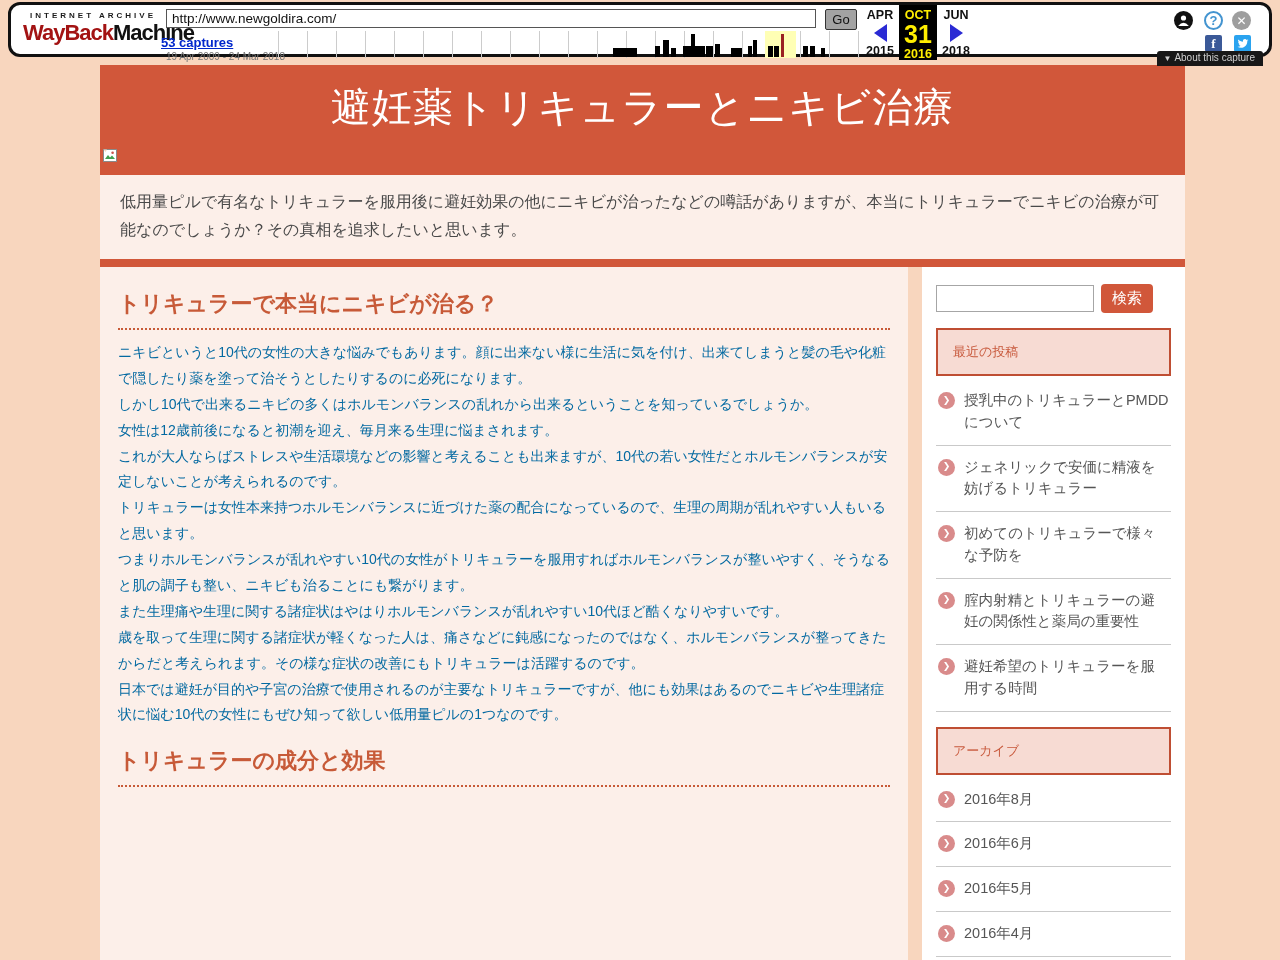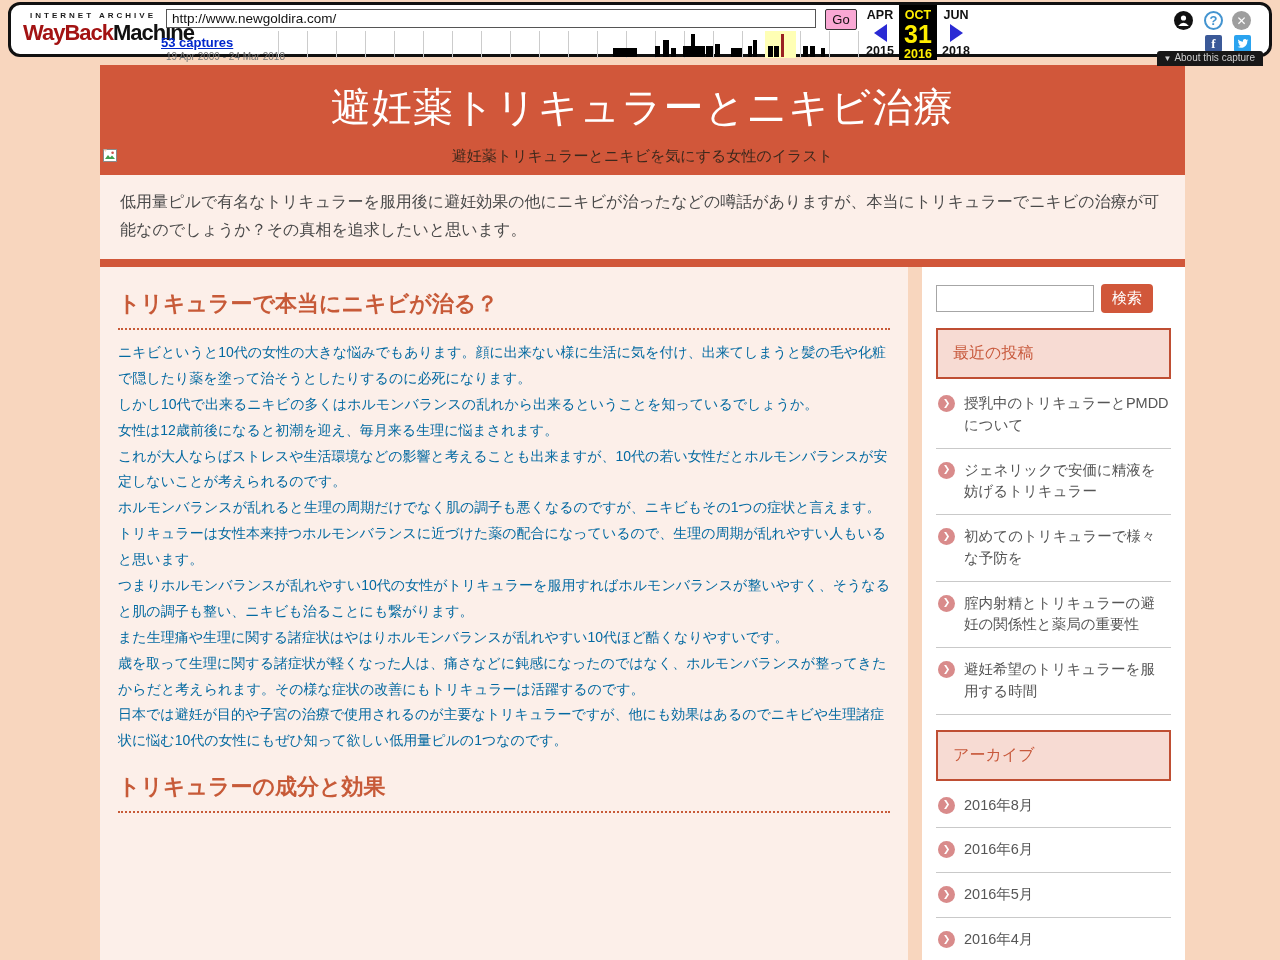--- a/index.html
+++ b/index.html
@@ -10,21 +10,21 @@
   .wb-toolbar { position:absolute; top:2px; left:8px; width:1264px; height:55px;
     background:#fff; border:3px solid #111; border-radius:12px; z-index:20; }
   .wb-logo { position:absolute; left:12px; top:6px; width:140px; text-align:center; }
   .wb-ia { font-size:8px; letter-spacing:3px; color:#1a1a1a; font-weight:bold; }
   .wb-logotype { font-size:22px; font-weight:bold; letter-spacing:-1px; line-height:1; margin-top:2px; }
   .wb-logotype .red { color:#a31313; }
   .wb-logotype .blk { color:#111; }
   .wb-url { position:absolute; left:155px; top:4px; width:650px; height:19px;
     border:1px solid #555; font-size:13.5px; padding:1px 5px; color:#111; background:#fff; }
   .wb-go { position:absolute; left:814px; top:4px; width:32px; height:21px;
-    background:#f9a8d4; border:1px solid #333; font-size:13px; color:#111; border-radius:2px; }
+    background:#a3a3a3; border:1px solid #333; font-size:13px; color:#111; border-radius:2px; }
   .wb-captures { position:absolute; left:150px; top:30px; font-size:13px;
     color:#0026cc; text-decoration:underline; font-weight:bold; }
   .wb-range { position:absolute; left:155px; top:46px; font-size:10px; color:#777; }
   .wb-spark { position:absolute; left:267px; top:26px; width:585px; height:27px;
     background:repeating-linear-gradient(90deg,#ccc 0 1px,transparent 1px 29px); }
   .wb-bar { position:absolute; bottom:1px; background:#000; }
   .wb-hl { position:absolute; top:0; bottom:0; background:#ffffb5; }
   .wb-marker { position:absolute; bottom:1px; background:#9b2222; }
   .wb-nav { position:absolute; top:0; height:55px; display:flex; flex-direction:column;
     align-items:center; justify-content:space-between; padding:3px 0 2px; width:38px; }
@@ -67,21 +67,21 @@
   .sec-heading:first-child { margin-top:0; }
   .sec-lines { margin-top:10px; margin-bottom:18px; }
   .sec-lines div { font-size:14px; line-height:1.85; color:#0369a1; }
 
   .sidebar { width:263px; margin-left:14px; background:#fff; padding:17px 14px 34px; }
   .search-row { display:flex; align-items:center; }
   .search-input { width:158px; height:27px; border:1px solid #a6a6a6; padding:2px 6px; font-size:14px; }
   .search-btn { margin-left:7px; background:#d1573a; color:#fff; border:none;
     border-radius:4px; font-size:15px; padding:5px 11px; cursor:pointer; }
   .side-box { margin-top:15px; border:2px solid #bf4e33; background:#f7dbd3;
-    color:#c8593c; font-size:16px; padding:13px 15px; }
+    color:#c8593c; font-size:13px; padding:13px 15px; }
   .side-list { list-style:none; margin-top:3px; }
   .side-list li { display:flex; gap:9px; padding:11px 2px; border-bottom:1px solid #c9c9c9;
     font-size:14.5px; color:#555; line-height:1.5; cursor:pointer; align-items:flex-start; }
   .bullet { width:17px; height:17px; border-radius:50%; background:#d98b8b; color:#fff;
     font-size:9px; display:flex; align-items:center; justify-content:center;
     flex-shrink:0; margin-top:2px; }
 </style>
 </head>
 <body>
 
@@ -155,35 +155,33 @@
   <div class="site-header">
     <div class="site-title">避妊薬トリキュラーとニキビ治療</div>
     <span class="broken-img">
       <svg width="15" height="15" viewBox="0 0 15 15">
           <rect x="0.5" y="1.5" width="13" height="12" fill="#fff" stroke="#8a8a8a"></rect>
           <path d="M2 11 L5 7 L7 9.5 L9 7.5 L12 11 Z" fill="#3f9e4f"></path>
           <circle cx="9.6" cy="4.8" r="1.3" fill="#c8524a"></circle>
           <path d="M0.5 1.5 L4 1.5 L2.5 4 Z" fill="#f8d6be"></path>
         </svg>
     </span>
-    <div class="header-img-row">避妊薬トリキュラーとニキビを気にする女性のイラスト</div>
   </div>
 
   <div class="intro">低用量ピルで有名なトリキュラーを服用後に避妊効果の他にニキビが治ったなどの噂話がありますが、本当にトリキュラーでニキビの治療が可能なのでしょうか？その真相を追求したいと思います。</div>
   <div class="divider"></div>
 
   <div class="columns">
     <div class="main-col" id="main-sections">
         <h2 class="sec-heading">トリキュラーで本当にニキビが治る？</h2>
         <div class="sec-lines">
           <div>ニキビというと10代の女性の大きな悩みでもあります。顔に出来ない様に生活に気を付け、出来てしまうと髪の毛や化粧で隠したり薬を塗って治そうとしたりするのに必死になります。</div>
           <div>しかし10代で出来るニキビの多くはホルモンバランスの乱れから出来るということを知っているでしょうか。</div>
           <div>女性は12歳前後になると初潮を迎え、毎月来る生理に悩まされます。</div>
           <div>これが大人ならばストレスや生活環境などの影響と考えることも出来ますが、10代の若い女性だとホルモンバランスが安定しないことが考えられるのです。</div>
-          <div>ホルモンバランスが乱れると生理の周期だけでなく肌の調子も悪くなるのですが、ニキビもその1つの症状と言えます。</div>
           <div>トリキュラーは女性本来持つホルモンバランスに近づけた薬の配合になっているので、生理の周期が乱れやすい人もいると思います。</div>
           <div>つまりホルモンバランスが乱れやすい10代の女性がトリキュラーを服用すればホルモンバランスが整いやすく、そうなると肌の調子も整い、ニキビも治ることにも繋がります。</div>
           <div>また生理痛や生理に関する諸症状はやはりホルモンバランスが乱れやすい10代ほど酷くなりやすいです。</div>
           <div>歳を取って生理に関する諸症状が軽くなった人は、痛さなどに鈍感になったのではなく、ホルモンバランスが整ってきたからだと考えられます。その様な症状の改善にもトリキュラーは活躍するのです。</div>
           <div>日本では避妊が目的や子宮の治療で使用されるのが主要なトリキュラーですが、他にも効果はあるのでニキビや生理諸症状に悩む10代の女性にもぜひ知って欲しい低用量ピルの1つなのです。</div>
         </div>
         <h2 class="sec-heading">トリキュラーの成分と効果</h2>
       </div>
 
     <div class="sidebar">

